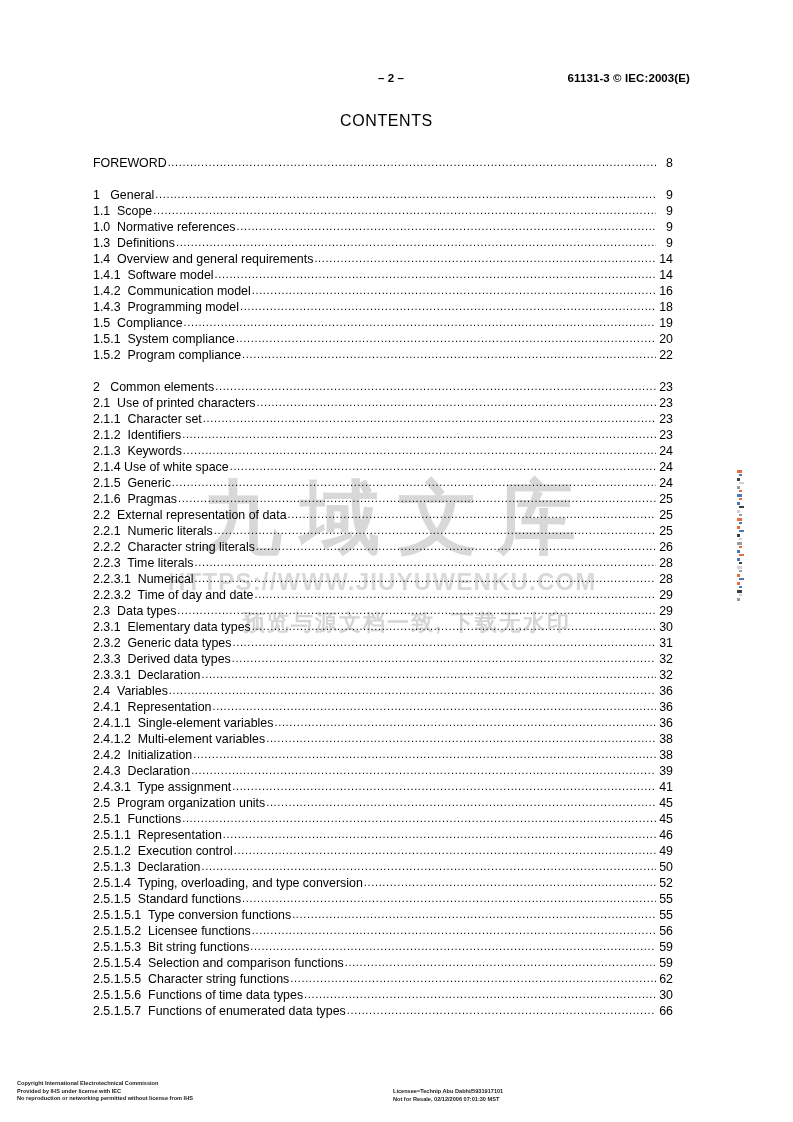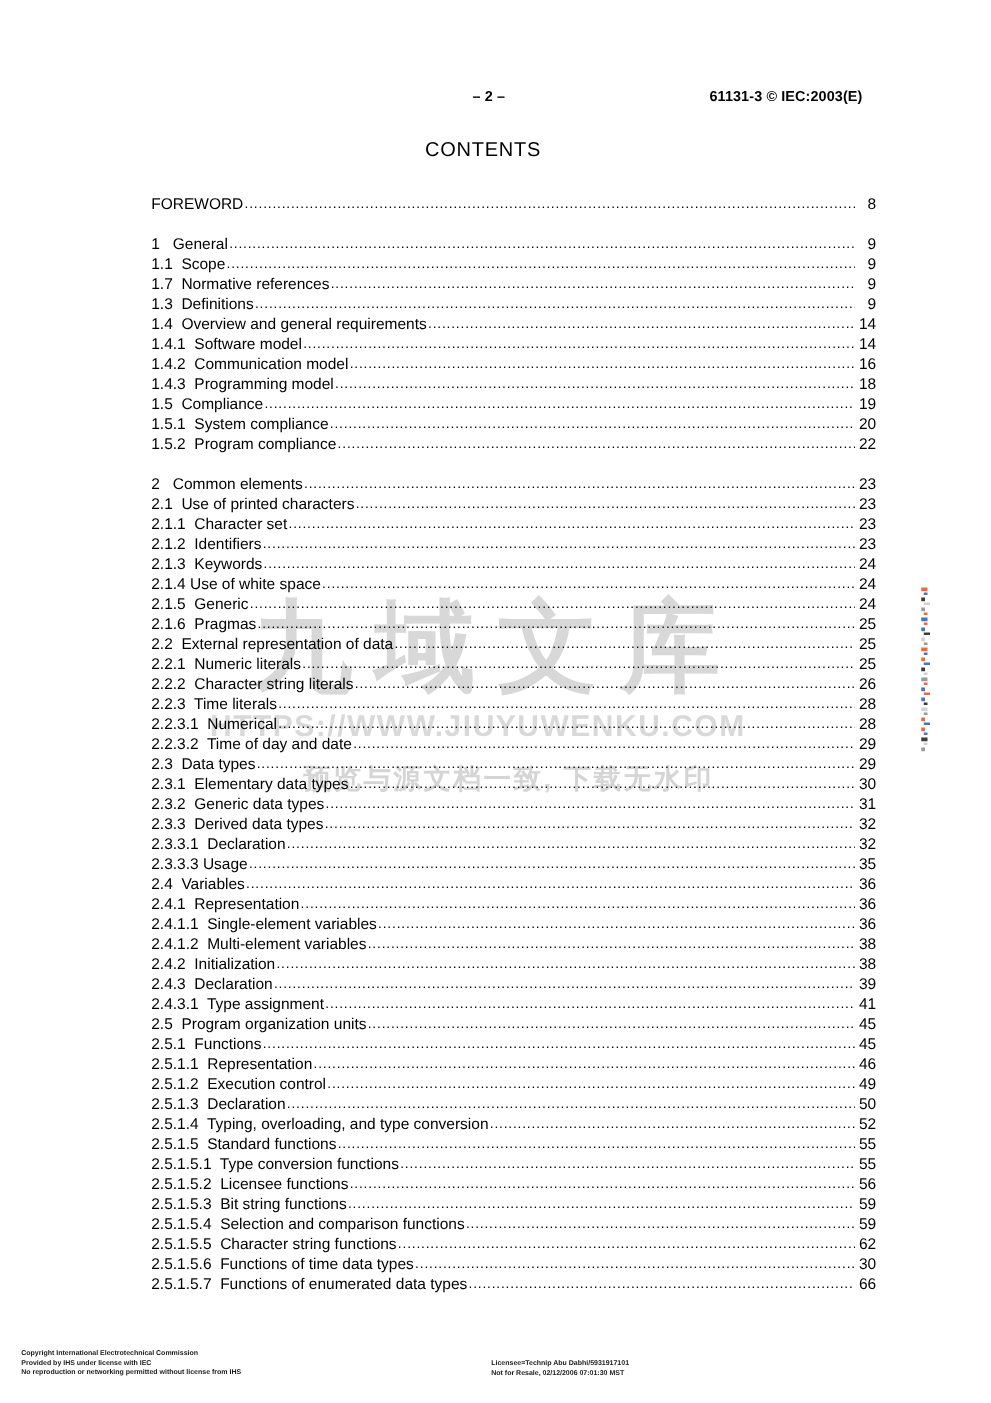--- a/index.html
+++ b/index.html
@@ -105,21 +105,20 @@
     white-space: pre;
   }
 
   
   .toc {
     position: absolute;
     left: 93px;
     top: 155px;
     width: 580px;
     z-index: 2;
-    margin-left: 28px;
   }
   .toc-row {
     position: relative;
     display: flex;
     align-items: baseline;
     font-size: 12.4px;
     height: 16px;
     line-height: 16px;
     white-space: pre;
   }
@@ -244,21 +243,21 @@
       <i style="top: 124px; left: 2px; background: rgb(201, 201, 201); width: 3px; height: 2px;"></i>
       <i style="top: 128px; left: 0px; background: rgb(138, 138, 138); width: 3px; height: 3px;"></i>
     </div>
 
   <div class="contents-title">CONTENTS</div>
 
   <div class="toc">
       <div class="toc-row"><span class="toc-label">FOREWORD</span><span class="toc-leader"></span><span class="toc-page">8</span></div>
       <div class="toc-row gap-before"><span class="toc-label">1   General</span><span class="toc-leader"></span><span class="toc-page">9</span></div>
       <div class="toc-row"><span class="toc-label">1.1  Scope</span><span class="toc-leader"></span><span class="toc-page">9</span></div>
-      <div class="toc-row"><span class="toc-label">1.7  Normative references</span><span class="toc-leader"></span><span class="toc-page">9</span></div>
+      <div class="toc-row"><span class="toc-label">1.0  Normative references</span><span class="toc-leader"></span><span class="toc-page">9</span></div>
       <div class="toc-row"><span class="toc-label">1.3  Definitions</span><span class="toc-leader"></span><span class="toc-page">9</span></div>
       <div class="toc-row"><span class="toc-label">1.4  Overview and general requirements</span><span class="toc-leader"></span><span class="toc-page">14</span></div>
       <div class="toc-row"><span class="toc-label">1.4.1  Software model</span><span class="toc-leader"></span><span class="toc-page">14</span></div>
       <div class="toc-row"><span class="toc-label">1.4.2  Communication model</span><span class="toc-leader"></span><span class="toc-page">16</span></div>
       <div class="toc-row"><span class="toc-label">1.4.3  Programming model</span><span class="toc-leader"></span><span class="toc-page">18</span></div>
       <div class="toc-row"><span class="toc-label">1.5  Compliance</span><span class="toc-leader"></span><span class="toc-page">19</span></div>
       <div class="toc-row"><span class="toc-label">1.5.1  System compliance</span><span class="toc-leader"></span><span class="toc-page">20</span></div>
       <div class="toc-row"><span class="toc-label">1.5.2  Program compliance</span><span class="toc-leader"></span><span class="toc-page">22</span></div>
       <div class="toc-row gap-before"><span class="toc-label">2   Common elements</span><span class="toc-leader"></span><span class="toc-page">23</span></div>
       <div class="toc-row"><span class="toc-label">2.1  Use of printed characters</span><span class="toc-leader"></span><span class="toc-page">23</span></div>
@@ -272,21 +271,20 @@
       <div class="toc-row"><span class="toc-label">2.2.1  Numeric literals</span><span class="toc-leader"></span><span class="toc-page">25</span></div>
       <div class="toc-row"><span class="toc-label">2.2.2  Character string literals</span><span class="toc-leader"></span><span class="toc-page">26</span></div>
       <div class="toc-row"><span class="toc-label">2.2.3  Time literals</span><span class="toc-leader"></span><span class="toc-page">28</span></div>
       <div class="toc-row"><span class="toc-label">2.2.3.1  Numerical</span><span class="toc-leader"></span><span class="toc-page">28</span></div>
       <div class="toc-row"><span class="toc-label">2.2.3.2  Time of day and date</span><span class="toc-leader"></span><span class="toc-page">29</span></div>
       <div class="toc-row"><span class="toc-label">2.3  Data types</span><span class="toc-leader"></span><span class="toc-page">29</span></div>
       <div class="toc-row"><span class="toc-label">2.3.1  Elementary data types</span><span class="toc-leader"></span><span class="toc-page">30</span></div>
       <div class="toc-row"><span class="toc-label">2.3.2  Generic data types</span><span class="toc-leader"></span><span class="toc-page">31</span></div>
       <div class="toc-row"><span class="toc-label">2.3.3  Derived data types</span><span class="toc-leader"></span><span class="toc-page">32</span></div>
       <div class="toc-row"><span class="toc-label">2.3.3.1  Declaration</span><span class="toc-leader"></span><span class="toc-page">32</span></div>
-      <div class="toc-row"><span class="toc-label">2.3.3.3 Usage</span><span class="toc-leader"></span><span class="toc-page">35</span></div>
       <div class="toc-row"><span class="toc-label">2.4  Variables</span><span class="toc-leader"></span><span class="toc-page">36</span></div>
       <div class="toc-row"><span class="toc-label">2.4.1  Representation</span><span class="toc-leader"></span><span class="toc-page">36</span></div>
       <div class="toc-row"><span class="toc-label">2.4.1.1  Single-element variables</span><span class="toc-leader"></span><span class="toc-page">36</span></div>
       <div class="toc-row"><span class="toc-label">2.4.1.2  Multi-element variables</span><span class="toc-leader"></span><span class="toc-page">38</span></div>
       <div class="toc-row"><span class="toc-label">2.4.2  Initialization</span><span class="toc-leader"></span><span class="toc-page">38</span></div>
       <div class="toc-row"><span class="toc-label">2.4.3  Declaration</span><span class="toc-leader"></span><span class="toc-page">39</span></div>
       <div class="toc-row"><span class="toc-label">2.4.3.1  Type assignment</span><span class="toc-leader"></span><span class="toc-page">41</span></div>
       <div class="toc-row"><span class="toc-label">2.5  Program organization units</span><span class="toc-leader"></span><span class="toc-page">45</span></div>
       <div class="toc-row"><span class="toc-label">2.5.1  Functions</span><span class="toc-leader"></span><span class="toc-page">45</span></div>
       <div class="toc-row"><span class="toc-label">2.5.1.1  Representation</span><span class="toc-leader"></span><span class="toc-page">46</span></div>

